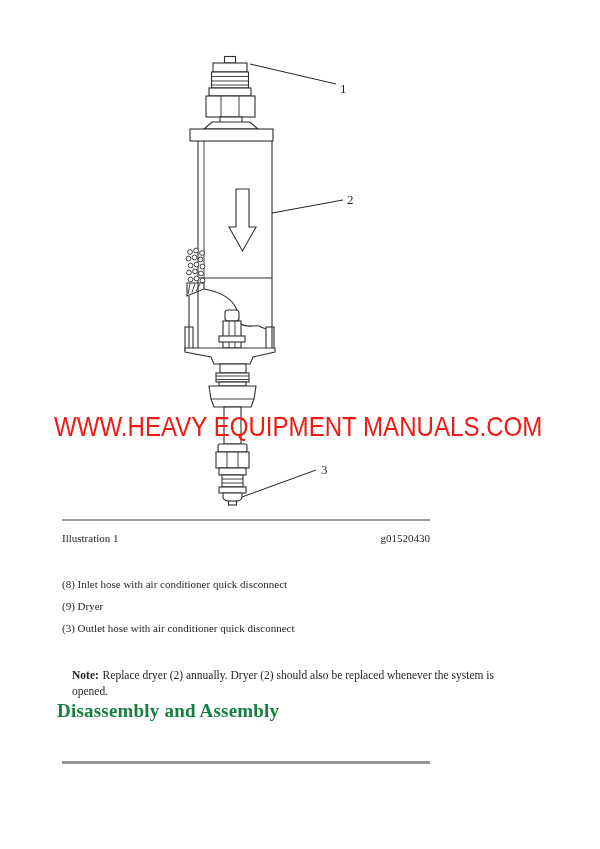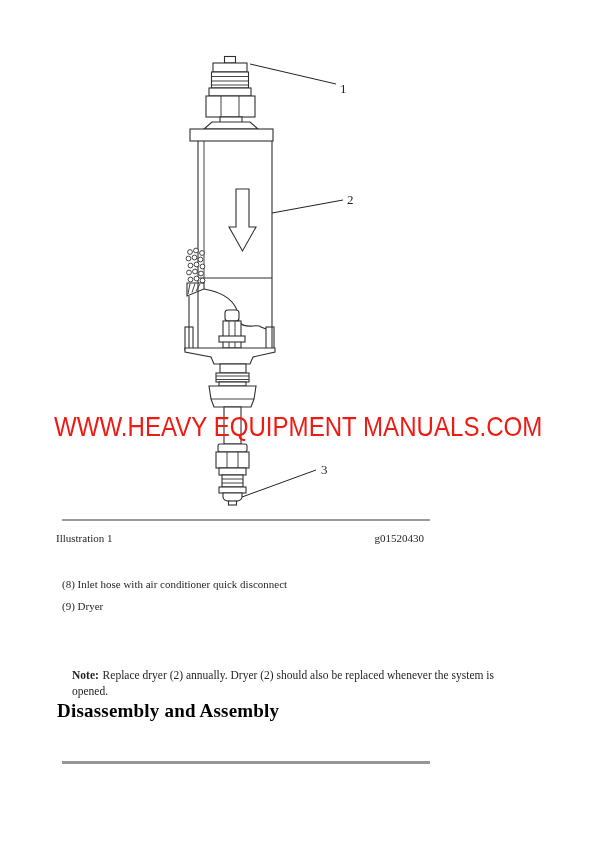--- a/index.html
+++ b/index.html
@@ -11,21 +11,21 @@
   .lnf{fill:#ffffff;stroke:#303030;stroke-width:1.1;}
   .thin{fill:none;stroke:#303030;stroke-width:0.9;}
   .leader{fill:none;stroke:#222;stroke-width:1;}
   .fig-label{font-family:"Liberation Serif", serif;font-size:13px;fill:#1f1f1f;}
   .watermark{position:absolute;left:54px;top:411px;white-space:nowrap;
              font-family:"Liberation Sans", sans-serif;font-size:28px;font-weight:400;
              transform:scaleX(0.86);transform-origin:0 0;letter-spacing:0;}
   .rule{position:absolute;left:62px;width:368px;height:2px;background:#9a9a9a;}
   .rule-top{top:519px;}
   .rule-bottom{top:761px;height:2.5px;background:#969696;}
-  .cap-row{position:absolute;left:56px;top:532px;width:368px;display:flex;
+  .cap-row{position:absolute;left:62px;top:532px;width:368px;display:flex;
            justify-content:space-between;font-size:11px;line-height:1.2;}
   .cap-line{position:absolute;left:62px;font-size:11px;line-height:1.2;white-space:nowrap;}
   .note{position:absolute;left:62px;top:658px;width:460px;margin:10px;
         font-size:11.5px;line-height:15.5px;}
   .note-label{font-weight:bold;margin-right:0.33em;}
   .heading{position:absolute;left:57px;top:700px;margin:0;
            font-size:19px;font-weight:bold;line-height:1.15;letter-spacing:0.2px;}
 </style>
 </head>
 <body>
@@ -136,20 +136,21 @@
 
   <div class="rule rule-top"></div>
 
   <div class="cap-row">
     <span>Illustration 1</span>
     <span>g01520430</span>
   </div>
 
   <div class="cap-line" style="top:578px">(8) Inlet hose with air conditioner quick disconnect</div>
   <div class="cap-line" style="top:600px">(9) Dryer</div>
+  <div class="cap-line" style="top:622px">(3) Outlet hose with air conditioner quick disconnect</div>
 
   <p class="note"><span class="note-label">Note:</span><span>Replace dryer (2) annually. Dryer (2) should also be replaced whenever the system is opened.</span></p>
 
-  <h2 class="heading" style="color: #000000;">Disassembly and Assembly</h2>
+  <h2 class="heading" style="color: #15803d;">Disassembly and Assembly</h2>
 
   <div class="rule rule-bottom"></div>
 
 </div>
 
 </body></html>

